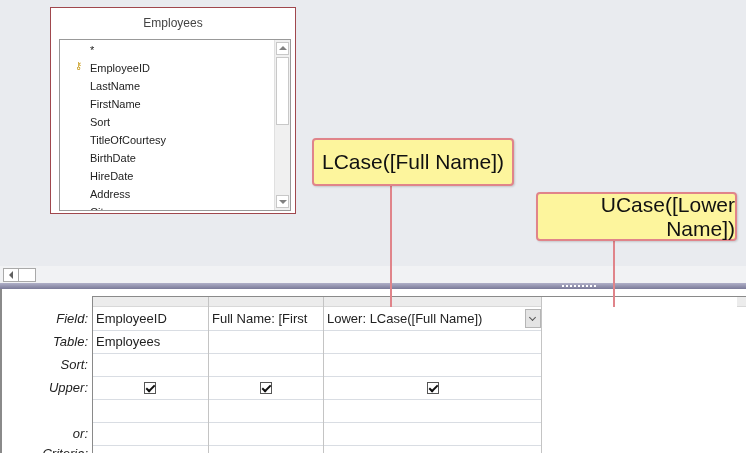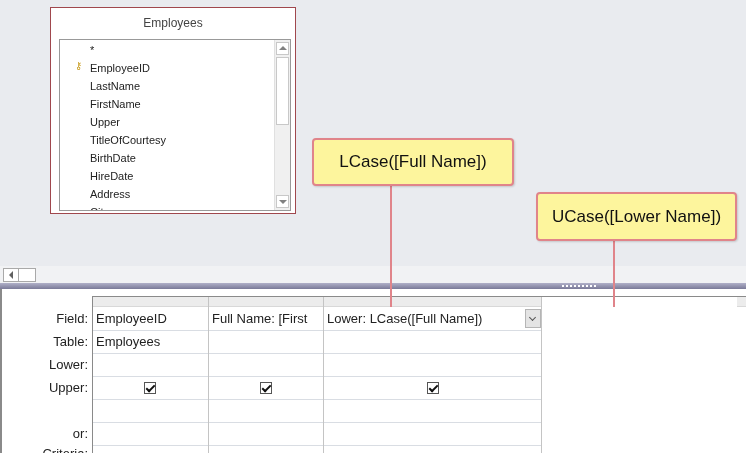--- a/index.html
+++ b/index.html
@@ -73,31 +73,31 @@
     border-left: 4px solid transparent; border-right: 4px solid transparent;
   }
   .vs-up::after { top: 3px; border-bottom: 4px solid #808080; }
   .vs-down::after { top: 4px; border-top: 4px solid #808080; }
   .vs-thumb {
     position: absolute; left: 1px; top: 17px; width: 13px; height: 68px;
     background: #fff; border: 1px solid #c8c8c8;
   }
   .callout {
     position: absolute; background: #fdf59d; border: 2px solid #e0848a;
-    border-radius: 4px; color: #111; font-size: 17px;
+    border-radius: 4px; color: #111; font-size: 21px;
     display: flex; align-items: center; justify-content: center;
     box-shadow: 1px 1px 2px rgba(0,0,0,0.15);
     text-align: right;
   }
   .callout-line { position: absolute; width: 2px; background: #e0848a; }
   .grid-area { position: absolute; left: 0; top: 289px; width: 746px; height: 164px; background: #fff; }
   .left-border { position: absolute; left: 0; top: 289px; width: 2px; height: 164px; background: #8a8a8a; }
   .row-label {
     position: absolute; right: 0; width: 88px; text-align: right;
-    font-size: 13px; color: #222; height: 23px; line-height: 23px;
+    font-size: 13px; color: #222; height: 23px; line-height: 23px; font-style: italic;
   }
   .labels { position: absolute; left: 0; top: 307px; width: 88px; }
   .qgrid {
     position: absolute; left: 92px; top: 296px; width: 654px; height: 157px;
     border-top: 1px solid #8a8a8a; border-left: 1px solid #8a8a8a;
   }
   .col {
     position: absolute; top: 0; height: 157px;
     border-right: 1px solid #c4c4c4;
   }
@@ -134,21 +134,21 @@
 
 <div class="upper-pane">
   <div class="table-box">
     <div class="table-title">Employees</div>
     <div class="field-list">
       <div class="field-item" style="top:4px;">*</div>
       <span class="key-icon" style="top:20px;">⚷</span>
       <div class="field-item" style="top:22px;">EmployeeID</div>
       <div class="field-item" style="top:40px;">LastName</div>
       <div class="field-item" style="top:58px;">FirstName</div>
-      <div class="field-item" style="top:76px;">Upper</div>
+      <div class="field-item" style="top:76px;">Sort</div>
       <div class="field-item" style="top:94px;">TitleOfCourtesy</div>
       <div class="field-item" style="top:112px;">BirthDate</div>
       <div class="field-item" style="top:130px;">HireDate</div>
       <div class="field-item" style="top:148px;">Address</div>
       <div class="field-item" style="top:166px;">City</div>
       <div class="vscroll">
         <div class="vs-btn vs-up"></div>
         <div class="vs-thumb"></div>
         <div class="vs-btn vs-down"></div>
       </div>
@@ -167,21 +167,21 @@
 <div class="splitter">
   <div class="splitter-grip"></div>
 </div>
 
 <div class="grid-area"></div>
 <div class="left-border"></div>
 
 <div class="labels">
   <div class="row-label" style="top:0px;">Field:</div>
   <div class="row-label" style="top:23px;">Table:</div>
-  <div class="row-label" style="top:46px;">Lower:</div>
+  <div class="row-label" style="top:46px;">Sort:</div>
   <div class="row-label" style="top:69px;">Upper:</div>
   <div class="row-label" style="top:92px;margin-top:43px;">Criteria:</div>
   <div class="row-label" style="top:115px;padding-left:8px;">or:</div>
 </div>
 
 <div class="qgrid">
 
   <div class="col" style="left:0; width:116px;">
     <div class="col-sel"></div>
     <div class="cell" style="top:11px;">EmployeeID</div>

